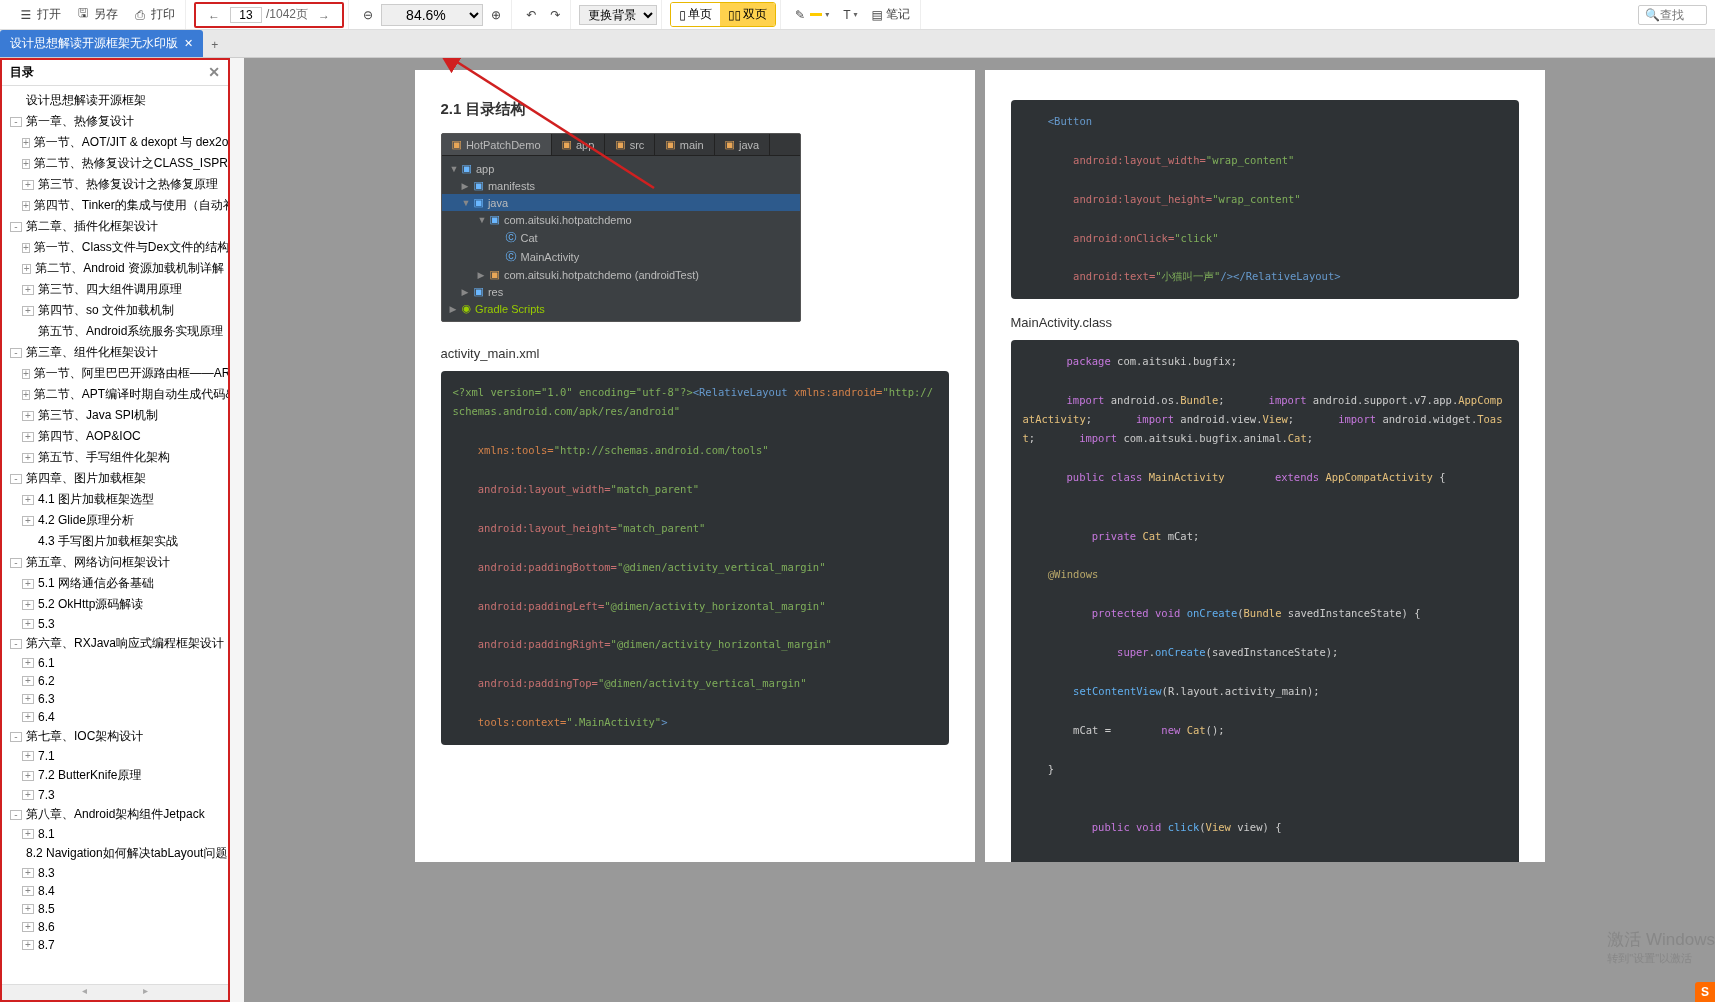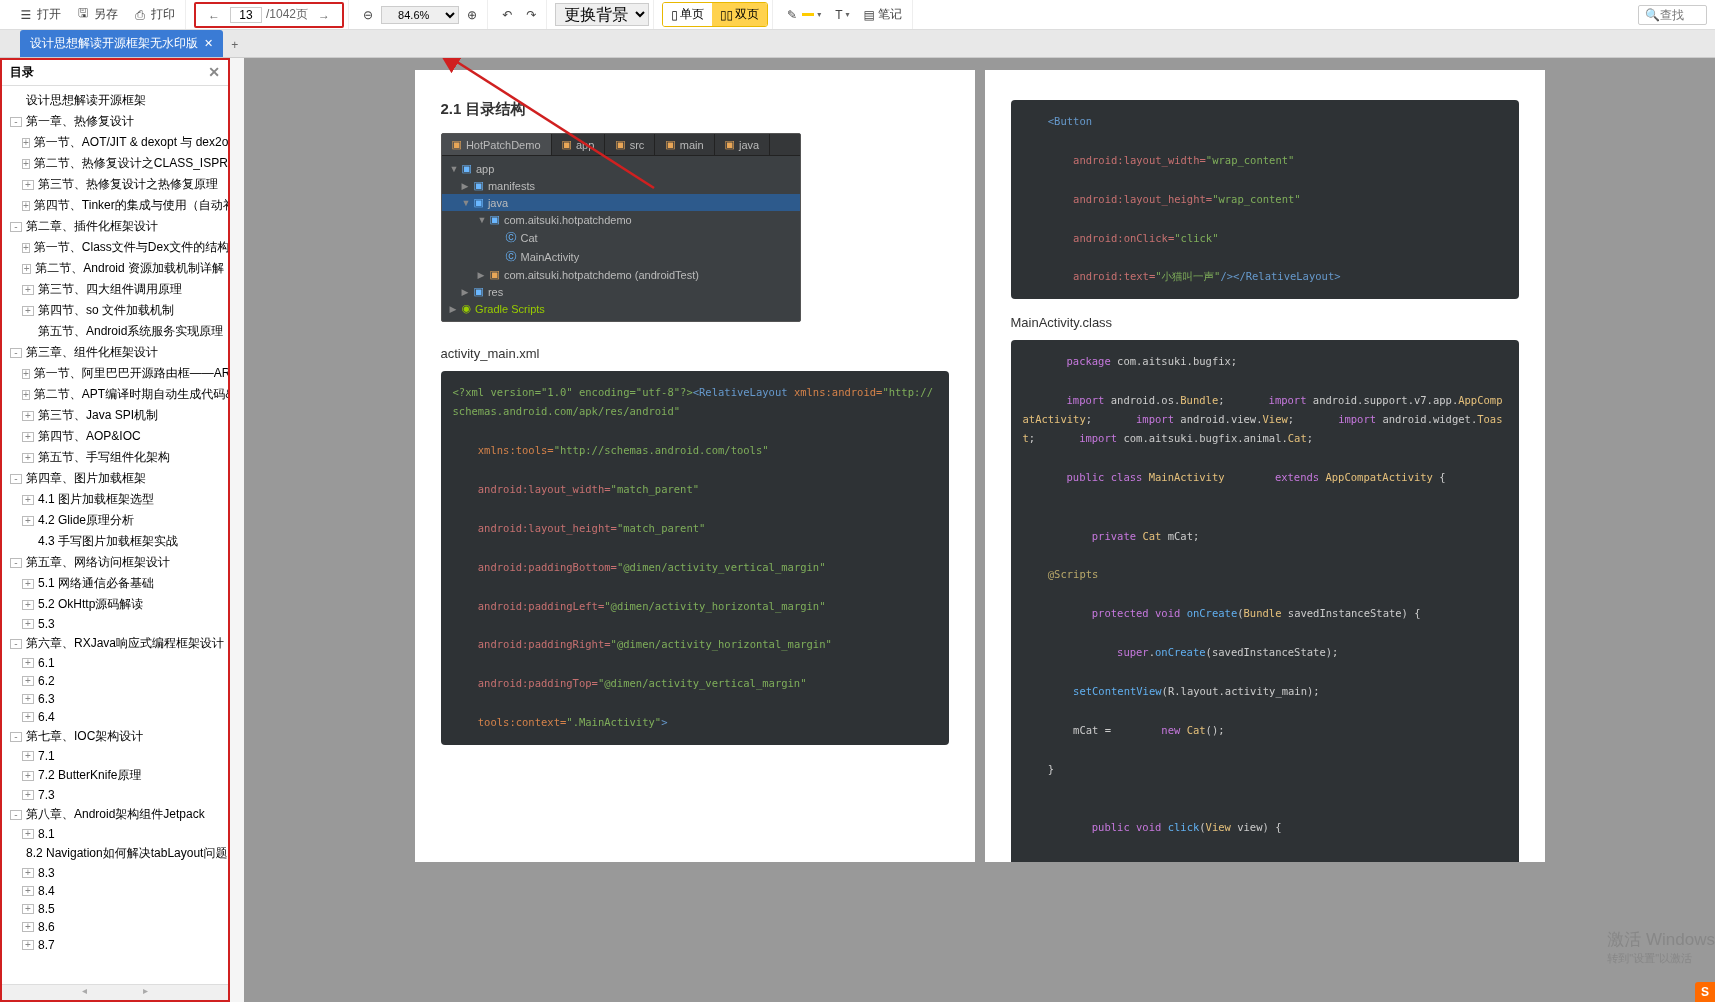--- a/index.html
+++ b/index.html
@@ -10,35 +10,35 @@
 .toolbar-group:last-child { border-right: none; }
 .toolbar-btn { padding: 3px 6px; cursor: pointer; color: #444; display: flex; align-items: center; gap: 3px; }
 .icon { display: inline-flex; width: 16px; height: 16px; align-items: center; justify-content: center; }
 
 .page-nav { display: flex; align-items: center; gap: 4px; border: 2px solid #d02020; padding: 2px 6px; border-radius: 2px; }
 .page-input { width: 32px; text-align: center; border: 1px solid #ccc; font-size: 12px; }
 .page-total { color: #666; }
 .nav-arrow { cursor: pointer; padding: 2px 6px; color: #666; }
 
 .zoom-group { display: flex; align-items: center; gap: 2px; }
-.zoom-select { border: 1px solid #ccc; padding: 1px 12px; font-size: 11px; }
-
-.bg-select { border: 1px solid #ccc; padding: 1px 4px; font-size: 16px; }
+.zoom-select { border: 1px solid #ccc; padding: 1px 20px; font-size: 14px; }
+
+.bg-select { border: 1px solid #ccc; padding: 1px 4px; font-size: 12px; }
 
 .view-toggle { display: flex; border: 1px solid #e8b800; border-radius: 3px; overflow: hidden; }
 .view-btn { padding: 3px 8px; cursor: pointer; background: #fff; display: flex; align-items: center; gap: 2px; }
 .view-btn.active { background: #ffd24d; }
 
 .color-swatch { width: 12px; height: 3px; background: #ffcc00; display: inline-block; margin-left: 2px; }
 .dropdown-caret { font-size: 8px; color: #666; }
 
 .search-box { margin-left: auto; display: flex; align-items: center; border: 1px solid #ccc; padding: 2px 6px; border-radius: 2px; }
 .search-input { border: none; width: 40px; font-size: 12px; outline: none; }
 
-.tabs-bar { height: 28px; background: #e8e8e8; display: flex; align-items: flex-end; padding: 0 20px; border-bottom: 1px solid #ccc; }
+.tabs-bar { height: 28px; background: #e8e8e8; display: flex; align-items: flex-end; padding: 0 0; border-bottom: 1px solid #ccc; }
 .tab { background: #3a7bd5; color: #fff; padding: 5px 10px; border-radius: 3px 3px 0 0; display: flex; align-items: center; gap: 6px; font-size: 12px; }
 .tab-close { cursor: pointer; font-size: 11px; }
 .tab-add { padding: 5px 8px; color: #666; cursor: pointer; }
 
 .main { display: flex; height: calc(100vh - 58px); gap: 14px; }
 
 .sidebar { width: 230px; background: #fff; border: 2px solid #d02020; display: flex; flex-direction: column; }
 .sidebar-header { padding: 4px 8px; font-weight: bold; border-bottom: 1px solid #ddd; display: flex; justify-content: space-between; }
 .sidebar-close { cursor: pointer; color: #888; font-size: 14px; }
 .toc { flex: 1; overflow-y: auto; padding: 4px 0; }
@@ -450,21 +450,21 @@
       <div class="subhead" style="margin-top:16px">MainActivity.class</div>
       <div class="code-block"><span class="c-key">package</span> com.aitsuki.bugfix;
 
 <span class="c-key">import</span> android.os.<span class="c-type">Bundle</span>;<span class="c-key">import</span> android.support.v7.app.<span class="c-type">AppCompatActivity</span>;<span class="c-key">import</span> android.view.<span class="c-type">View</span>;<span class="c-key">import</span> android.widget.<span class="c-type">Toast</span>;<span class="c-key">import</span> com.aitsuki.bugfix.animal.<span class="c-type">Cat</span>;
 
 <span class="c-key">public class</span> <span class="c-type">MainActivity</span> <span class="c-key">extends</span> <span class="c-type">AppCompatActivity</span> {
 
 
     <span class="c-key">private</span> <span class="c-type">Cat</span> mCat;
 
-    <span class="c-string">@Scripts</span>
+    <span class="c-string">@Windows</span>
 
     <span class="c-key">protected void</span> <span class="c-func">onCreate</span>(<span class="c-type">Bundle</span> savedInstanceState) {
 
         <span class="c-key">super</span>.<span class="c-func">onCreate</span>(savedInstanceState);
 
         <span class="c-func">setContentView</span>(R.layout.activity_main);
 
         mCat = <span class="c-key">new</span> <span class="c-type">Cat</span>();
 
     }

